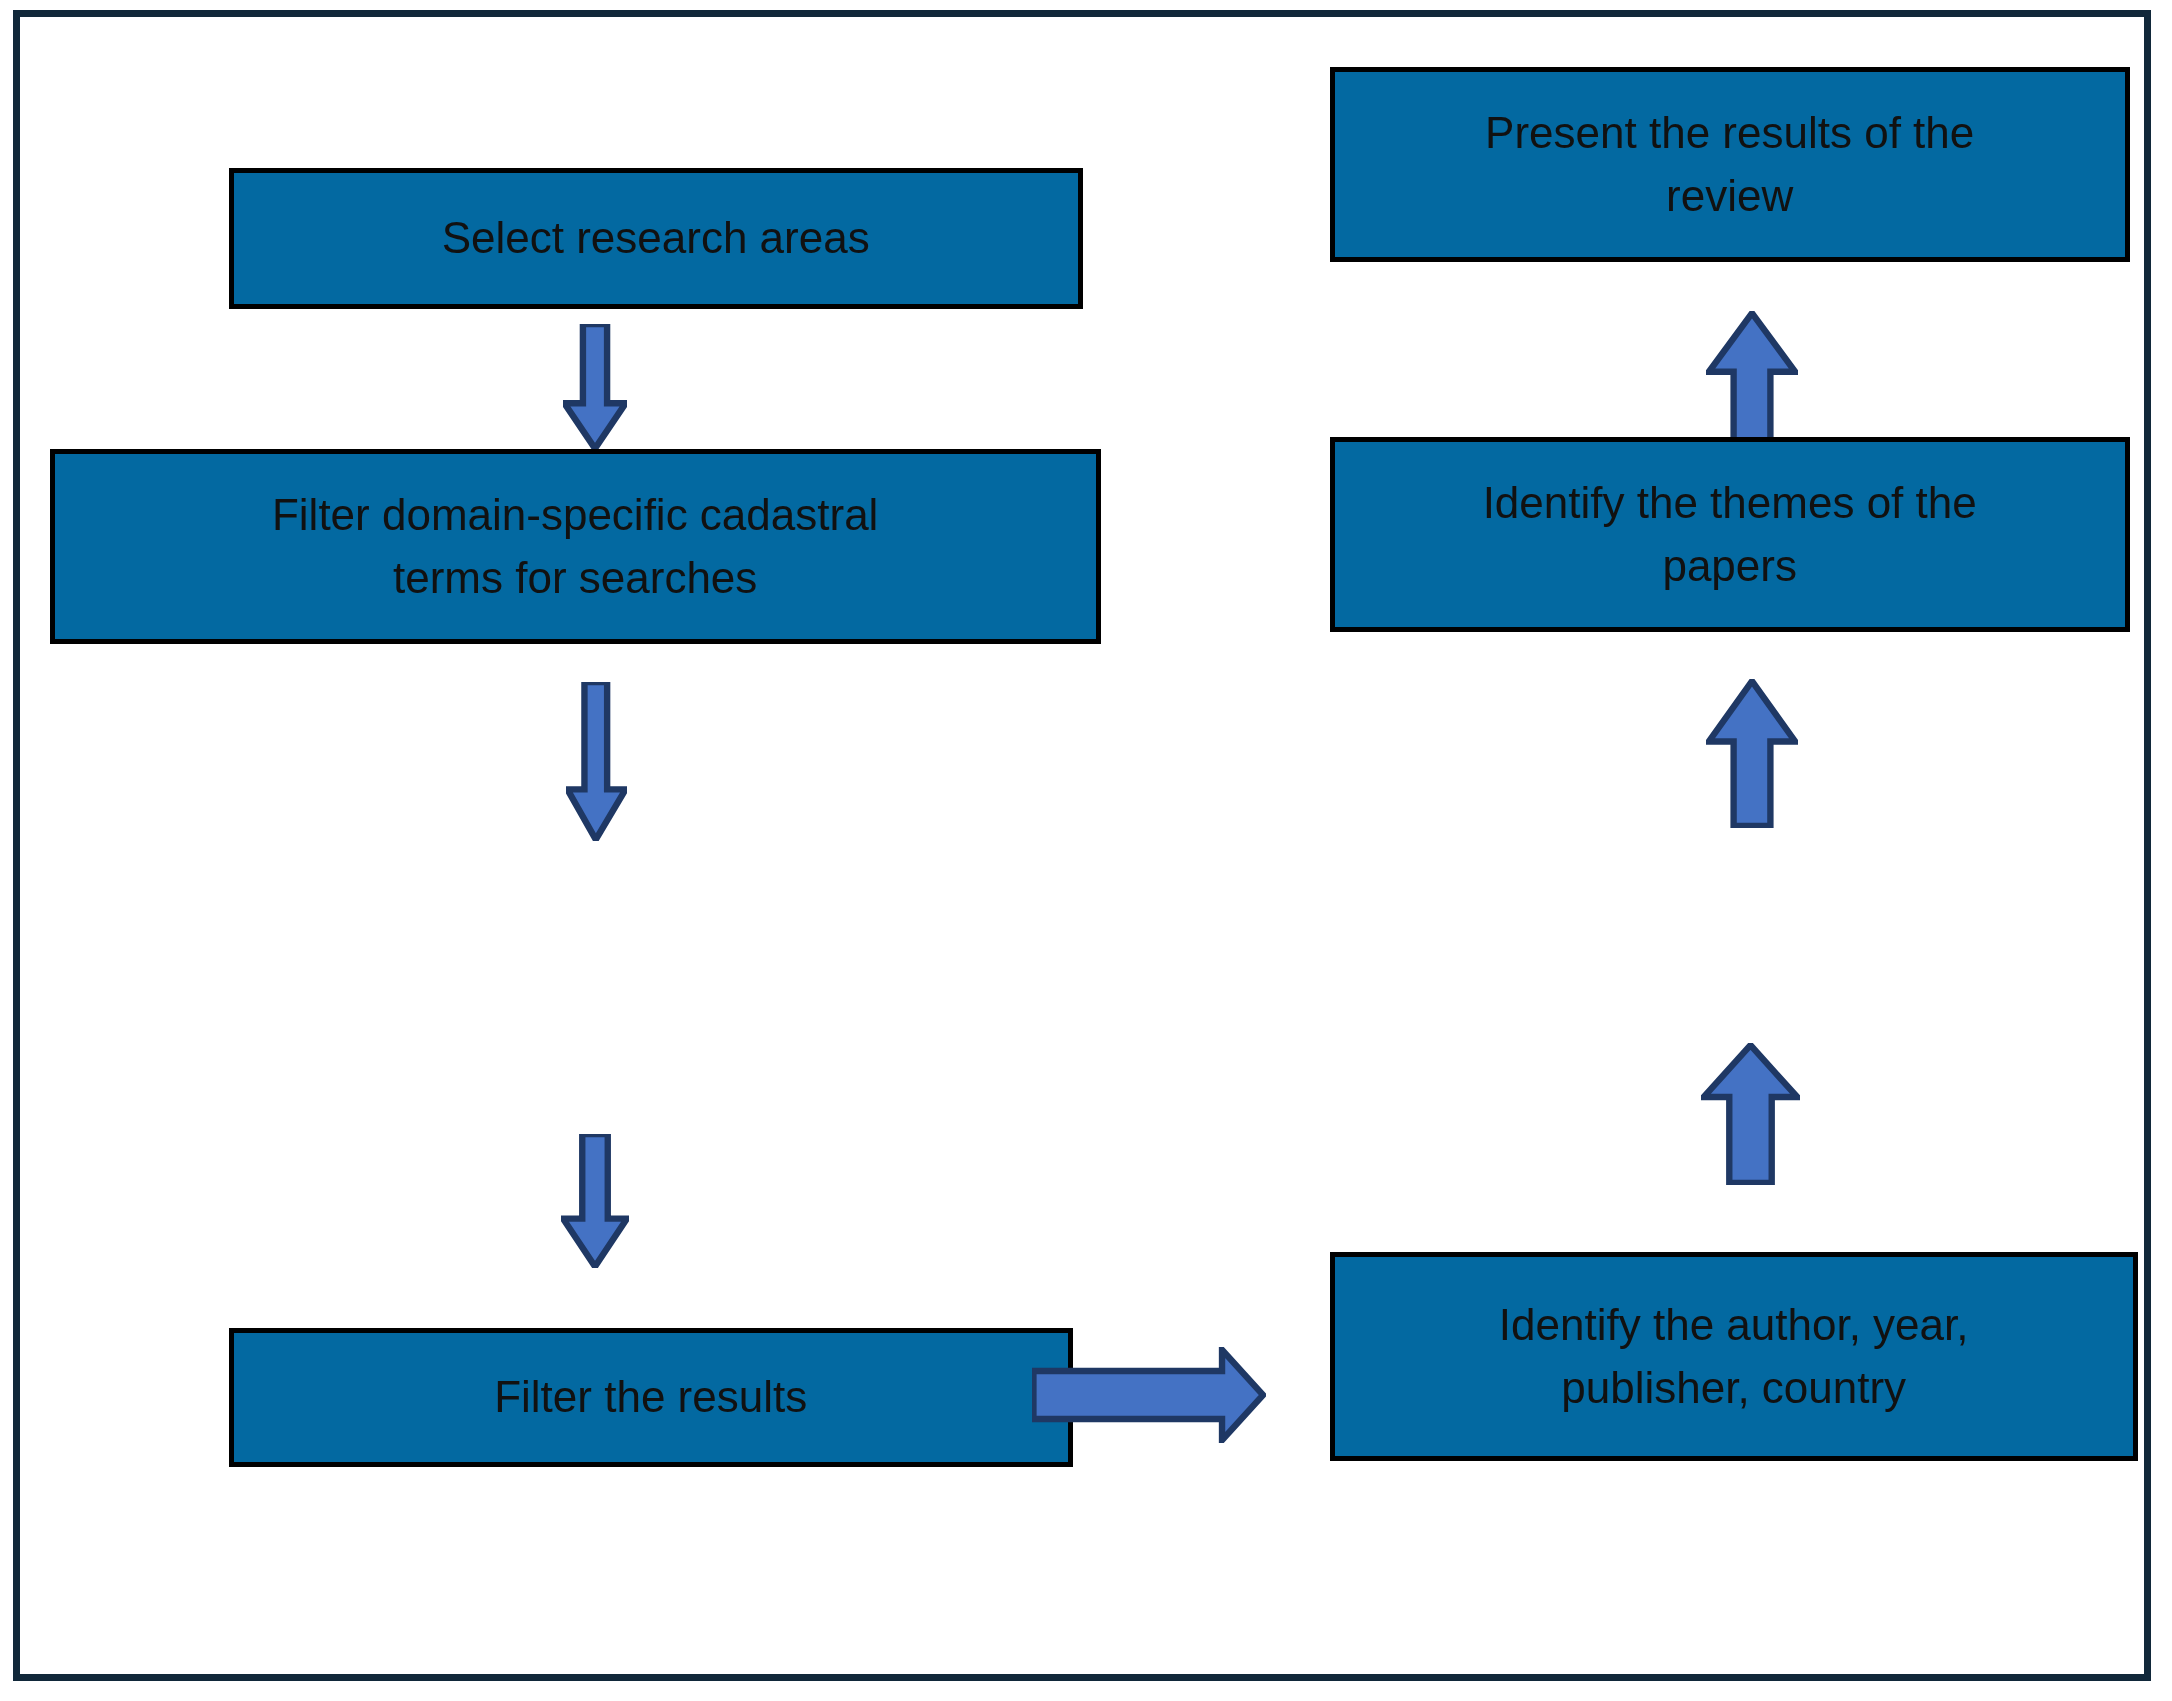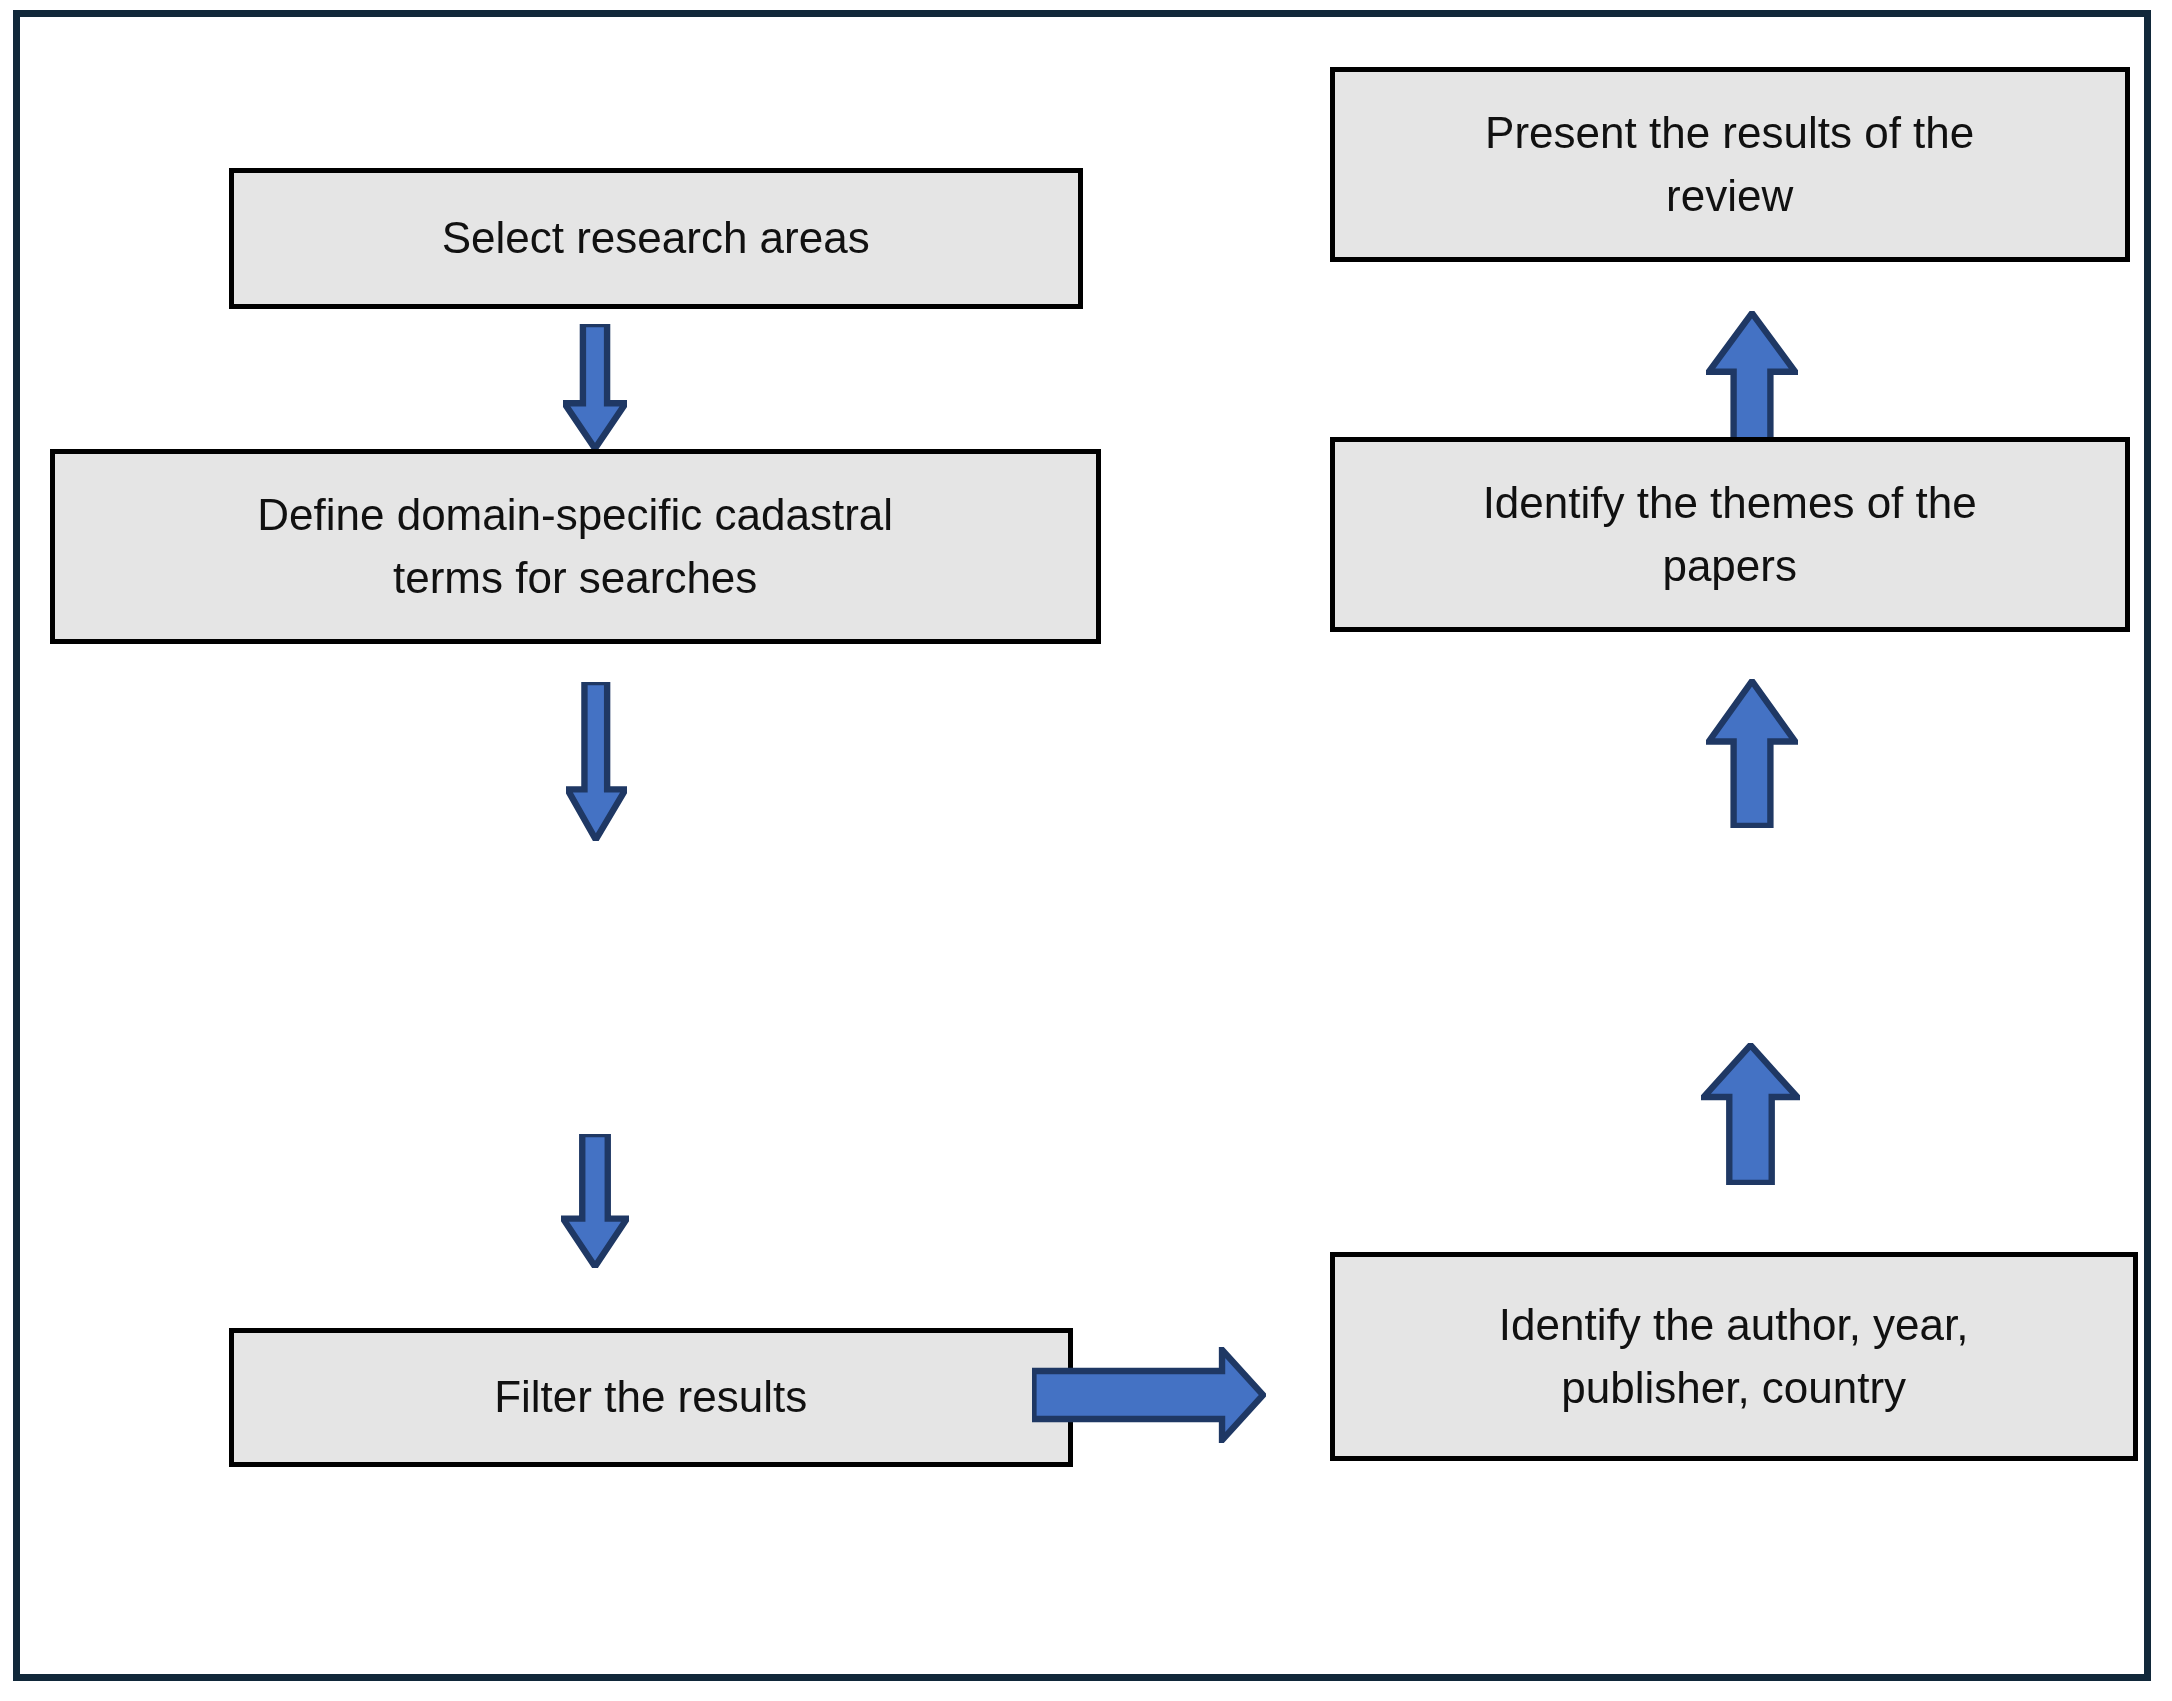--- a/index.html
+++ b/index.html
@@ -28,21 +28,21 @@
     height: 1671px;
     border: 7.8px solid #11283a;
     box-sizing: border-box;
     background: #ffffff;
   }
 
   
   .proc-box {
     position: absolute;
     box-sizing: border-box;
-    background: #e5e5e5;
+    background: #0369a1;
     border: 5px solid #000000;
     display: flex;
     align-items: center;
     justify-content: center;
     text-align: center;
   }
   .proc-box .label {
     font-family: "Liberation Sans", sans-serif;
     font-size: 44px;
     line-height: 1.42;
@@ -73,21 +73,21 @@
       <span class="label">Select research areas</span>
     </div>
 
     <div class="arrow" style="left:543px; top:307px; width:64px; height:126px;">
       <svg viewBox="0 0 90 178" preserveAspectRatio="none" aria-hidden="true">
         <polygon points="28,0 62,0 62,112 88,112 45,176 2,112 28,112" fill="#4472c4" stroke="#1f3864" stroke-width="9" stroke-linejoin="miter"></polygon>
       </svg>
     </div>
 
     <div class="proc-box" style="left:30px; top:432px; width:1051px; height:195px;">
-      <span class="label">Define domain-specific cadastral
+      <span class="label">Filter domain-specific cadastral
 terms for searches</span>
     </div>
 
     <div class="arrow" style="left:546px; top:665px; width:61px; height:159px;">
       <svg viewBox="0 0 86 225" preserveAspectRatio="none" aria-hidden="true">
         <polygon points="26,0 58,0 58,152 84,152 42,223 2,152 26,152" fill="#4472c4" stroke="#1f3864" stroke-width="9" stroke-linejoin="miter"></polygon>
       </svg>
     </div>
 
 

